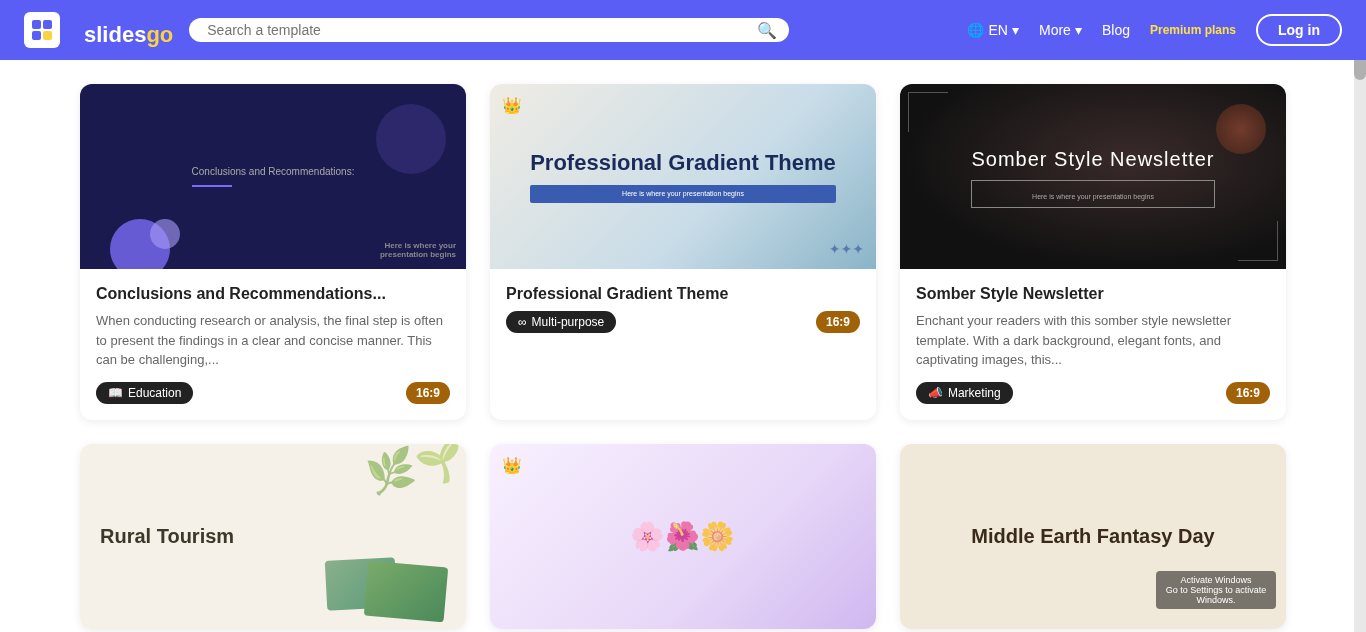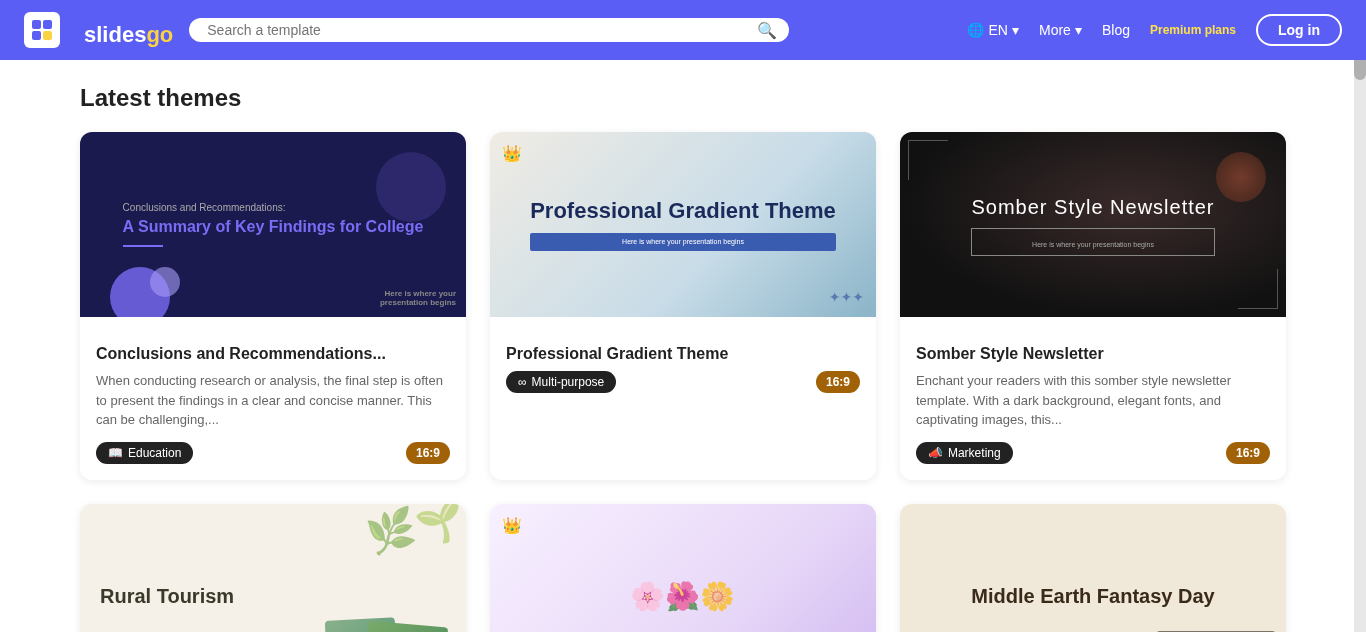--- a/index.html
+++ b/index.html
@@ -300,21 +300,20 @@
       right: 20px;
       width: 50px;
       height: 50px;
       background: radial-gradient(#c05a3a, #5a2a1a);
       border-radius: 50%;
       opacity: 0.5;
     }
 
     .card-body {
       padding: 16px;
-      margin-top: 12px;
     }
     .card-title {
       font-size: 16px;
       font-weight: 700;
       color: #222;
       margin-bottom: 8px;
     }
     .card-desc {
       font-size: 13px;
       color: #666;
@@ -498,30 +497,28 @@
     <button class="premium-btn">
       <span>Premium plans</span>
     </button>
     <button class="login-btn">
       <span>Log in</span>
     </button>
   </nav>
 </header>
 
 <main class="main-content">
-  <h2 class="section-title">Latest themes</h2>
 
   <div class="cards-grid">
 
     <div class="card">
       <div class="card-thumb thumb-1">
         <div class="thumb-1-deco3"></div>
         <div class="thumb-1-content">
           <div class="subtitle">Conclusions and Recommendations:</div>
-          <div class="title">A Summary of Key Findings for College</div>
           <div class="thumb-1-line"></div>
         </div>
         <div class="thumb-1-deco1"></div>
         <div class="thumb-1-deco2"></div>
         <div class="thumb-1-footer">Here is where your<br>presentation begins</div>
       </div>
       <div class="card-body">
         <div class="card-title">Conclusions and Recommendations...</div>
         <div class="card-desc">When conducting research or analysis, the final step is often to present the findings in a clear and concise manner. This can be challenging,...</div>
         <div class="card-footer">

